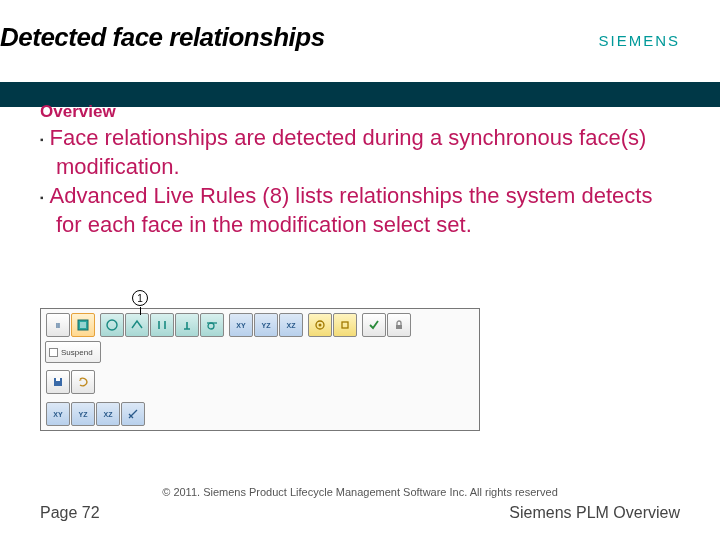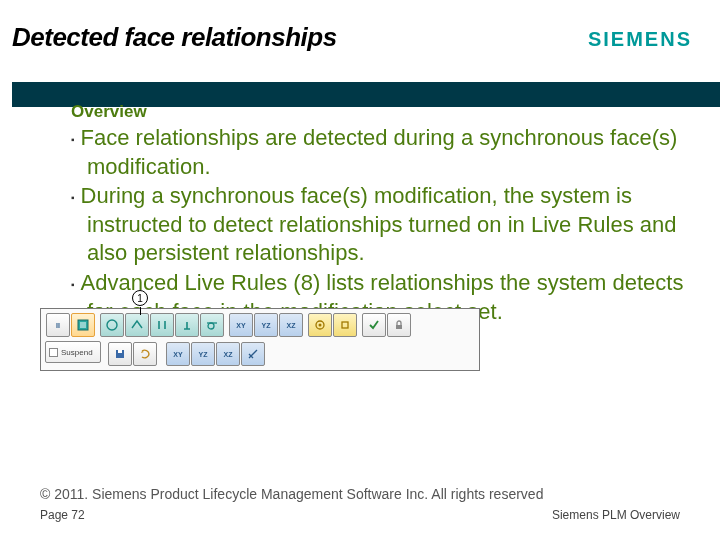--- a/index.html
+++ b/index.html
@@ -1,60 +1,59 @@
 <!DOCTYPE html>
 <html><head>
 <meta charset="utf-8">
 <style>
   * { box-sizing: border-box; margin: 0; padding: 0; }
   html, body { width: 720px; height: 540px; font-family: Arial, Helvetica, sans-serif; background: #fff; overflow: hidden; }
   .slide { width: 720px; height: 540px; position: relative; }
-  .header-bar { position: absolute; top: 22px; left: 12px; width: 636px; height: 52px; }
+  .header-bar { position: absolute; top: 22px; left: 0; width: 636px; height: 52px; }
   .title-row { display: flex; align-items: baseline; justify-content: space-between; width: 680px; margin: 0 auto; }
   .title { font-size: 26px; font-weight: bold; font-style: italic; color: #000; letter-spacing: -0.5px; }
-  .logo { font-size: 20px; font-weight: bold; color: #009999; letter-spacing: 2px; }
+  .logo { font-size: 15px; font-weight: normal; color: #009999; letter-spacing: 2px; }
   .bar { position: absolute; top: 60px; left: 0; width: 720px; height: 25px; background: #003847; }
-  .content { position: absolute; top: 102px; left: 40px; width: 640px; color: #4d7c0f; margin-left: 31px; }
+  .content { position: absolute; top: 102px; left: 40px; width: 640px; color: #be185d; }
   .overview-label { font-size: 17px; font-weight: bold; margin-bottom: 2px; }
   .bullet { font-size: 22px; line-height: 1.3; padding-left: 16px; text-indent: -16px; margin-bottom: 1px; }
   .bullet::before { content: "\25AA"; font-size: 10px; color: #333; margin-right: 6px; position: relative; top: -2px; }
   .toolbar-container { position: absolute; top: 290px; left: 40px; }
   .callout { width: 16px; height: 16px; border: 1px solid #000; border-radius: 50%; display: flex; align-items: center; justify-content: center; font-size: 10px; margin-left: 92px; margin-bottom: 2px; position: relative; }
   .callout-line { position: absolute; top: 16px; left: 7px; width: 1px; height: 8px; background: #000; }
   .toolbar-panel { border: 1px solid #777; padding: 3px 4px; background: #fafafa; width: 440px; }
   .row1 { display: flex; gap: 2px; margin-bottom: 3px; align-items: stretch; }
-  .row2 { display: flex; gap: 6px; align-items: stretch; }
+  .row2 { display: flex; gap: 6px; align-items: stretch; flex-direction: column; }
   .group { display: flex; border: 1px solid transparent; }
   .btn { width: 24px; height: 24px; border: 1px solid #888; background: linear-gradient(#fff,#e6e6e6); display: flex; align-items: center; justify-content: center; font-size: 7px; font-weight: bold; color: #2a5a8a; border-radius: 2px; margin-right: 1px; }
   .btn.teal { background: linear-gradient(#d8f0ee,#a8d8d4); color:#1a6a64; }
   .btn.yellow { background: linear-gradient(#fff4c0,#f4dc78); color:#8a6a00; }
   .btn.sel { border: 1px solid #e6a23c; background: linear-gradient(#fff2d0,#ffd890); }
   .btn.blue2 { background: linear-gradient(#dce8f6,#b8d0ec); }
   .suspend { width: 56px; height: 22px; border: 1px solid #888; background: linear-gradient(#fff,#eee); display: flex; align-items: center; padding-left: 3px; font-size: 8px; color: #444; border-radius: 2px; }
   .suspend-chk { width: 9px; height: 9px; border: 1px solid #888; margin-right: 3px; background: #fff; }
   .footer { position: absolute; bottom: 18px; left: 40px; width: 640px; font-size: 10px; color: #444; }
-  .copyright { text-align: left; font-size: 14px; color: #555; margin-bottom: 6px; }
-  .footer-row { display: flex; justify-content: space-between; font-size: 12px; }
+  .copyright { text-align: center; font-size: 11px; color: #555; margin-bottom: 6px; }
+  .footer-row { display: flex; justify-content: space-between; font-size: 16px; }
 </style>
 </head>
 <body>
 
 <div class="slide">
   <div class="header-bar">
     <div class="title-row">
       <div class="title">Detected face relationships</div>
       <div class="logo">SIEMENS</div>
     </div>
     <div class="bar"></div>
   </div>
 
   <div class="content">
     <div class="overview-label">Overview</div>
     <div class="bullet">Face relationships are detected during a synchronous face(s) modification.</div>
-    <div class="bullet">During a synchronous face(s) modification, the system is instructed to detect relationships turned on in Live Rules and also persistent relationships.</div>
     <div class="bullet">Advanced Live Rules (8) lists relationships the system detects for each face in the modification select set.</div>
   </div>
 
   <div class="toolbar-container">
     <div class="callout">
       <span>1</span>
       <div class="callout-line"></div>
     </div>
     <div class="toolbar-panel">
       <div class="row1">

